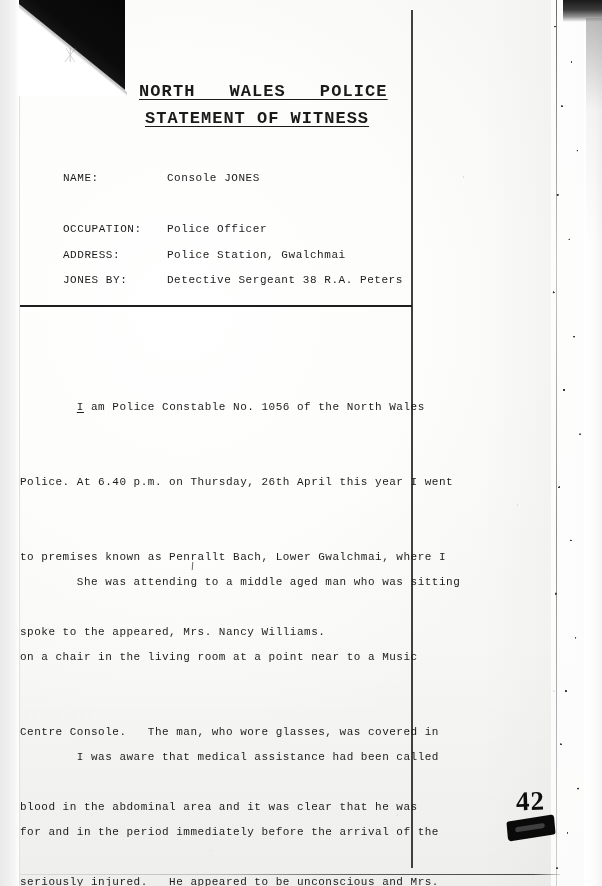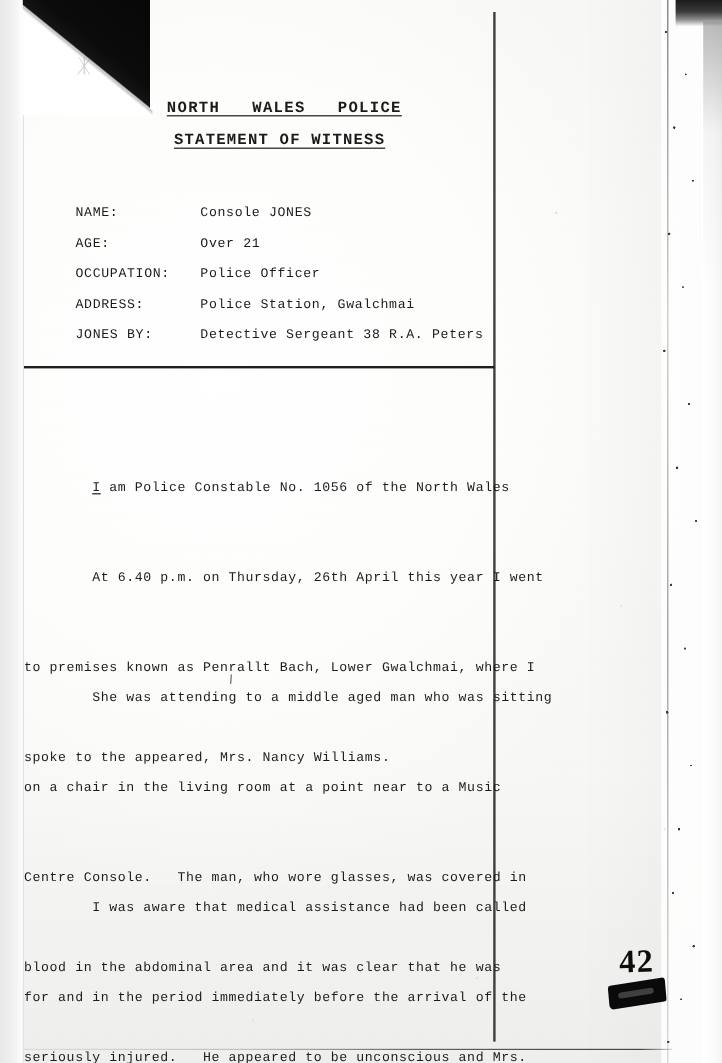--- a/index.html
+++ b/index.html
@@ -150,21 +150,21 @@
   }
 
   
   .doc {
     position: absolute;
     left: 0; top: 0;
     width: 412px; height: 886px;
   }
   .title {
     position: absolute;
-    font-size: 13px;
+    font-size: 17px;
     letter-spacing: 1.1px;
     font-weight: 700;
     color: #1b1b1b;
     text-decoration: underline;
     text-underline-offset: 3px;
     text-decoration-thickness: 1px;
     white-space: pre;
   }
   .title-1 { left: 139px; top: 82px; }
   .title-2 { left: 145px; top: 109px; letter-spacing: 1.0px; }
@@ -288,38 +288,36 @@
   <div class="doc">
 
     <div class="title title-1">NORTH   WALES   POLICE</div>
 
     <div class="title title-2">STATEMENT OF WITNESS</div>
 
     <div class="field-row" style="top:160px">
       <span class="field-label">NAME:</span><span class="field-value">Console JONES</span>
     </div>
 
-    <div class="field-row" style="top:186px">
-      <span class="field-label">AGE:</span><span class="field-value">Over 21</span>
-    </div>
 
     <div class="field-row" style="top:237px">
       <span class="field-label">ADDRESS:</span><span class="field-value">Police Station, Gwalchmai</span>
     </div>
 
     <div class="field-row" style="top:211px">
       <span class="field-label">OCCUPATION:</span><span class="field-value">Police Officer</span>
     </div>
 
     <div class="field-row" style="top:262px">
       <span class="field-label">JONES BY:</span><span class="field-value">Detective Sergeant 38 R.A. Peters</span>
     </div>
 
     <div class="para" style="top:345px">
       <span class="ln">        <span class="u">I</span> am Police Constable No. 1056 of the North Wales</span>
+      <span class="ln">Police.</span>
     </div>
 
     <div class="para" style="top:420px">
       <span class="ln">        At 6.40 p.m. on Thursday, 26th April this year I went</span>
       <span class="ln">to premises known as Penrallt Bach, Lower Gwalchmai, where I</span>
       <span class="ln">spoke to the appeared, Mrs. Nancy Williams.</span>
     </div>
 
     <div class="para" style="top:520px">
       <span class="ln">        She was attending to a middle aged man who was sitting</span>

